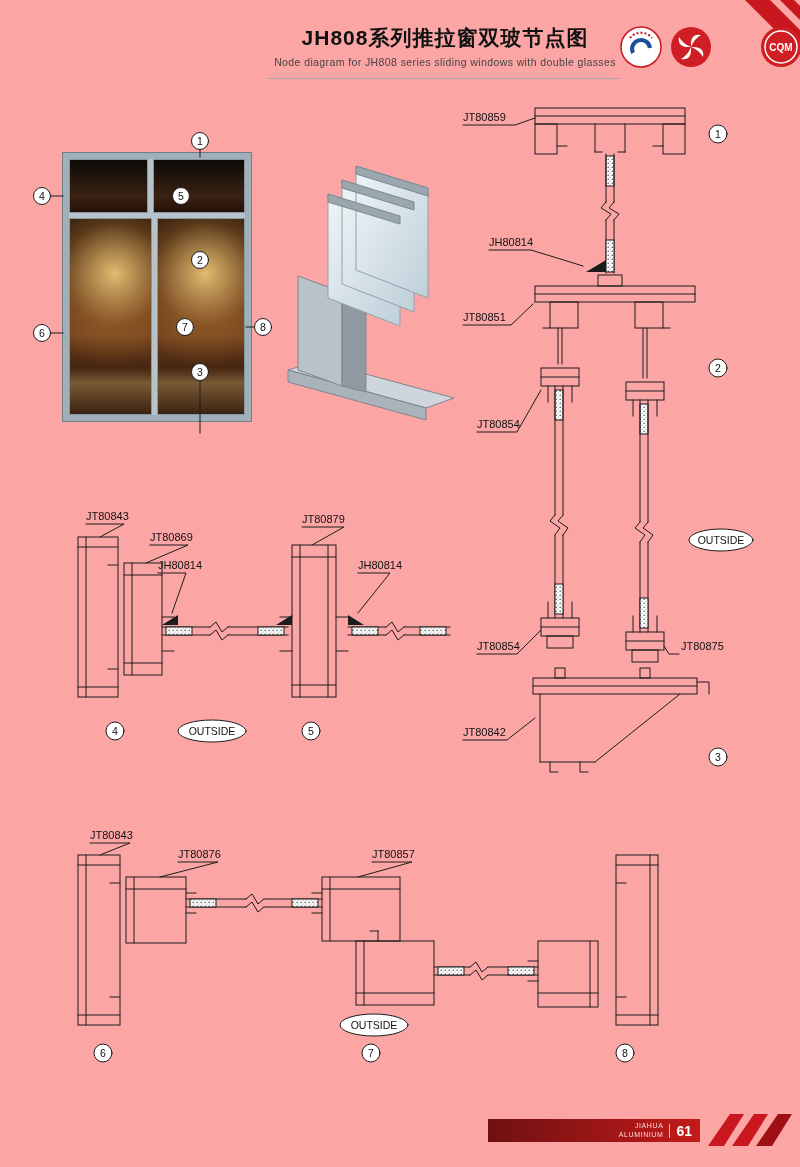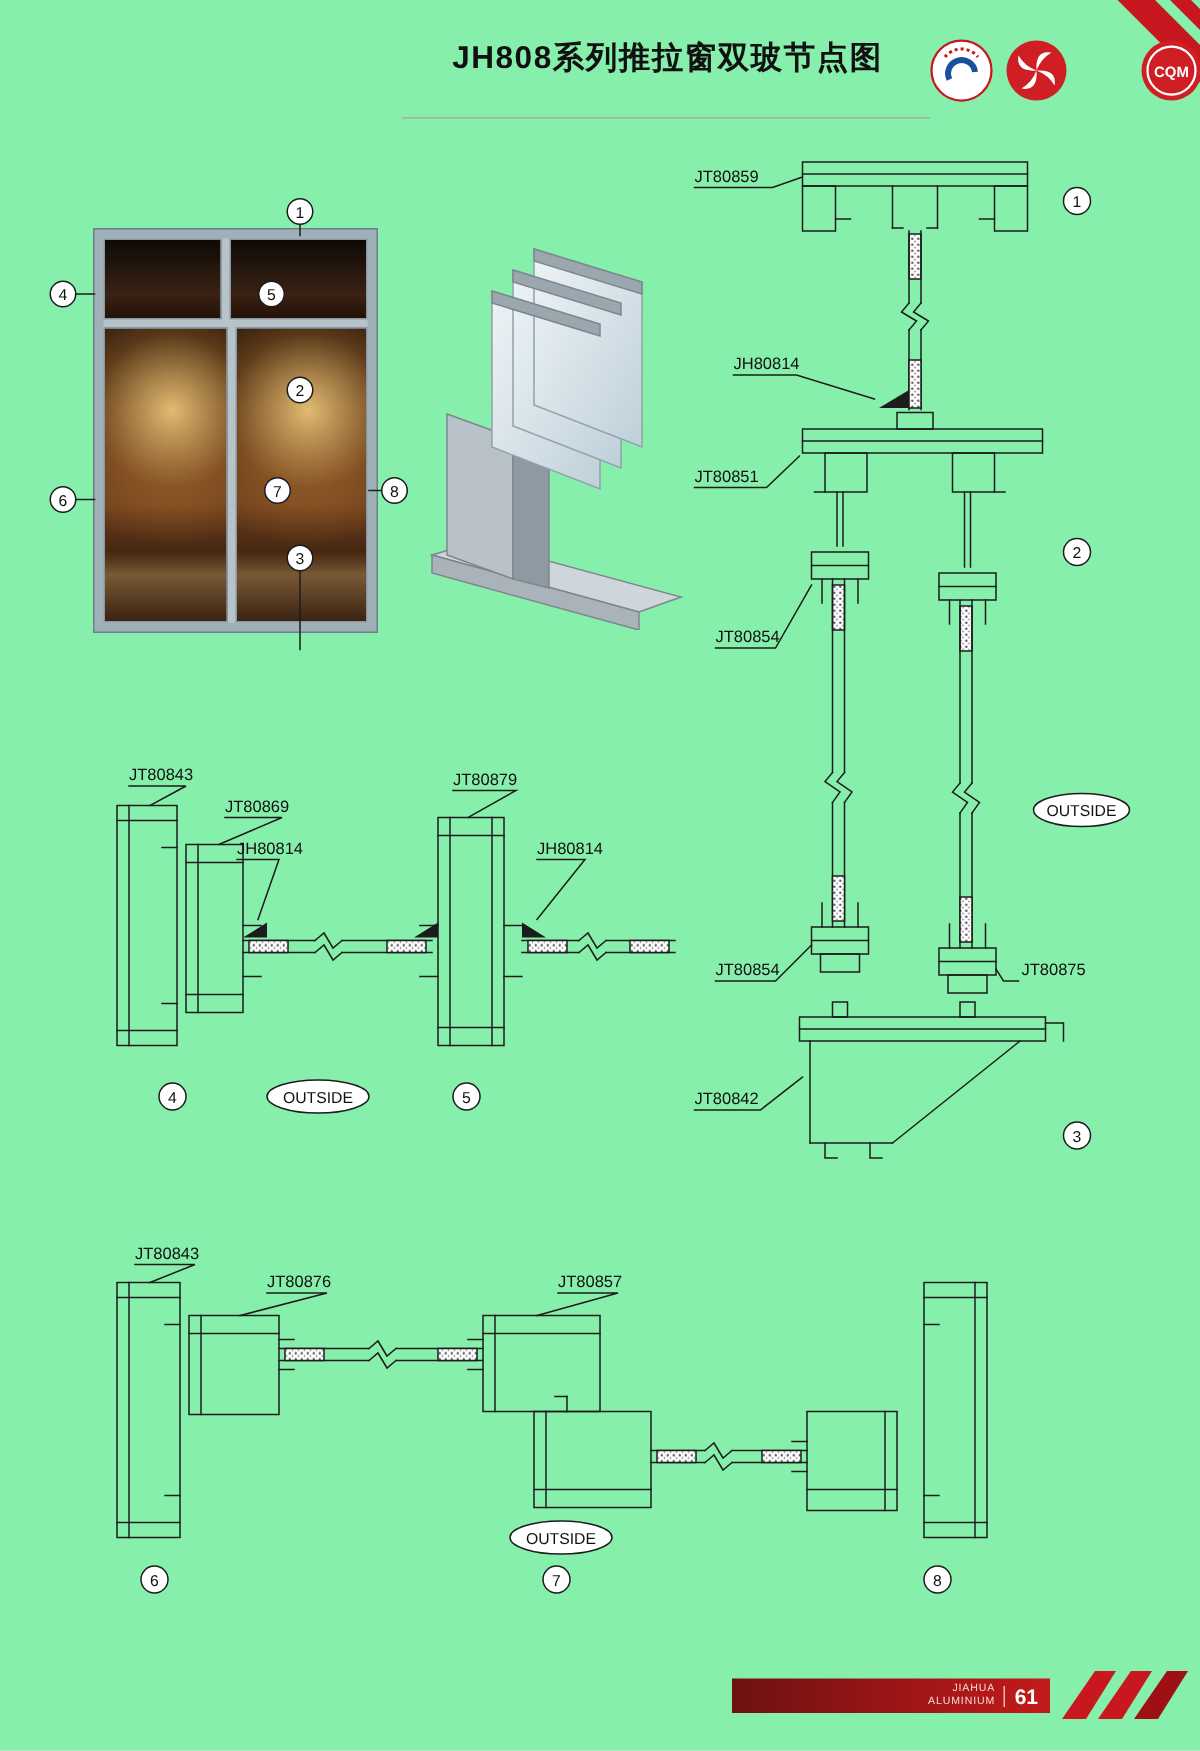--- a/index.html
+++ b/index.html
@@ -1,17 +1,17 @@
 <!DOCTYPE html>
 <html><head>
 <meta charset="utf-8">
 <style>
   *{box-sizing:border-box;margin:0;padding:0}
   body{background:#e9e9e9}
-  #page{position:relative;width:800px;height:1167px;margin:0 auto;background:#86efac;
+  #page{position:relative;width:800px;height:1167px;margin:0 auto;background:#fca5a5;
         font-family:"Liberation Sans",sans-serif;overflow:hidden}
   .abs{position:absolute}
 
   
   .title-block{position:absolute;left:250px;top:24px;width:390px;text-align:center}
   .title-block h1{font-size:21px;font-weight:bold;color:#111;letter-spacing:1px;
                   font-family:"Liberation Sans",sans-serif}
   .subtitle{font-size:10.5px;color:#444;margin-top:4px;letter-spacing:.4px}
   .subline{position:absolute;left:268px;top:78px;width:352px;height:1px;background:#aaa}
   .logo{position:absolute;top:26px;width:42px;height:42px;border-radius:50%}
@@ -54,20 +54,21 @@
 
 <div id="page">
 
   <svg class="corner-svg" viewBox="0 0 100 70">
     <polygon points="45,0 70,0 100,30 100,55" style="fill:#c8171e"></polygon>
     <polygon points="80,0 94,0 100,6 100,20" style="fill:#c8171e"></polygon>
   </svg>
 
   <div class="title-block">
     <h1>JH808系列推拉窗双玻节点图</h1>
+    <div class="subtitle">Node diagram for JH808 series sliding windows with double glasses</div>
   </div>
   <div class="subline"></div>
 
   <span class="logo" style="left:620px">
     <svg viewBox="0 0 42 42" width="42" height="42">
       <circle cx="21" cy="21" r="20" style="fill:#ffffff;stroke:#c8171e;stroke-width:1.5"></circle>
       <path d="M13,27 a9,9 0 1 1 17,-5" style="fill:none;stroke:#1a4f9c;stroke-width:4"></path>
       <path d="M10,12 a14,14 0 0 1 22,0" style="fill:none;stroke:#c8171e;stroke-width:2;stroke-dasharray:2 2"></path>
     </svg>
   </span>

